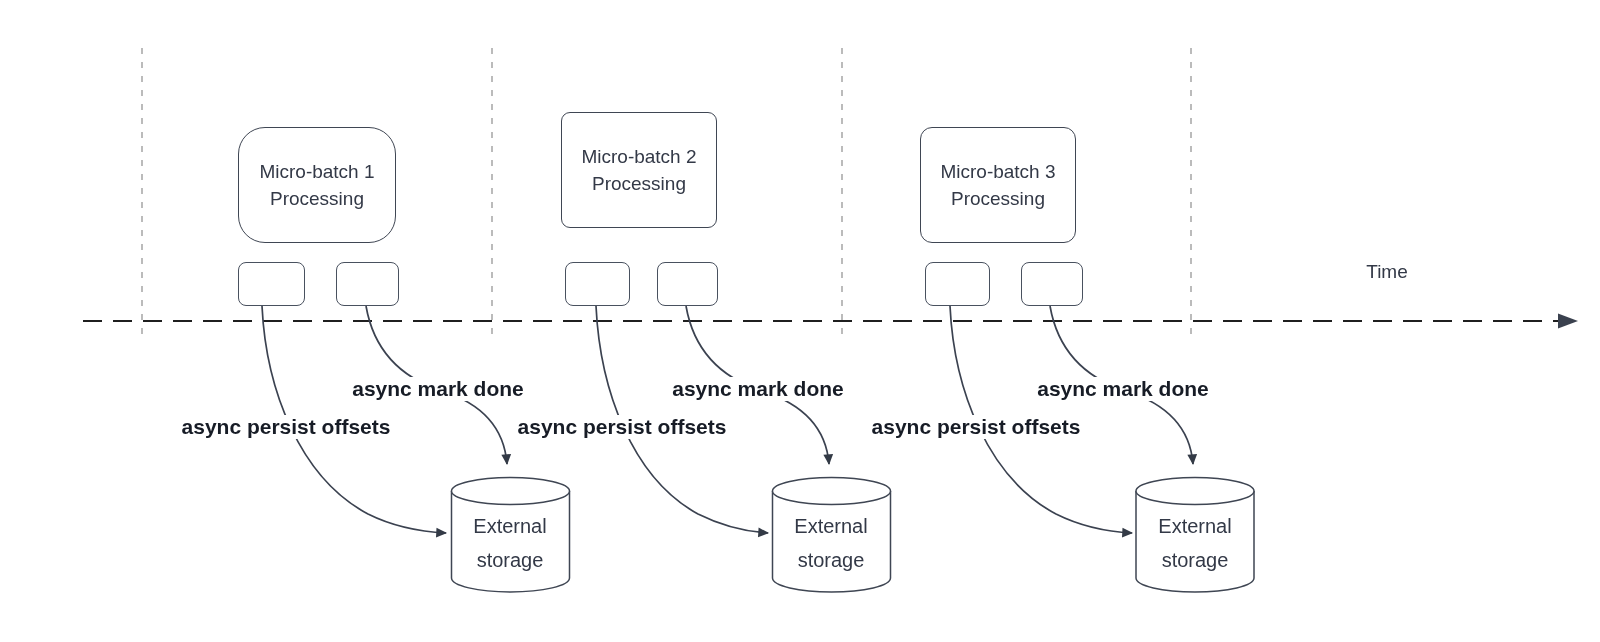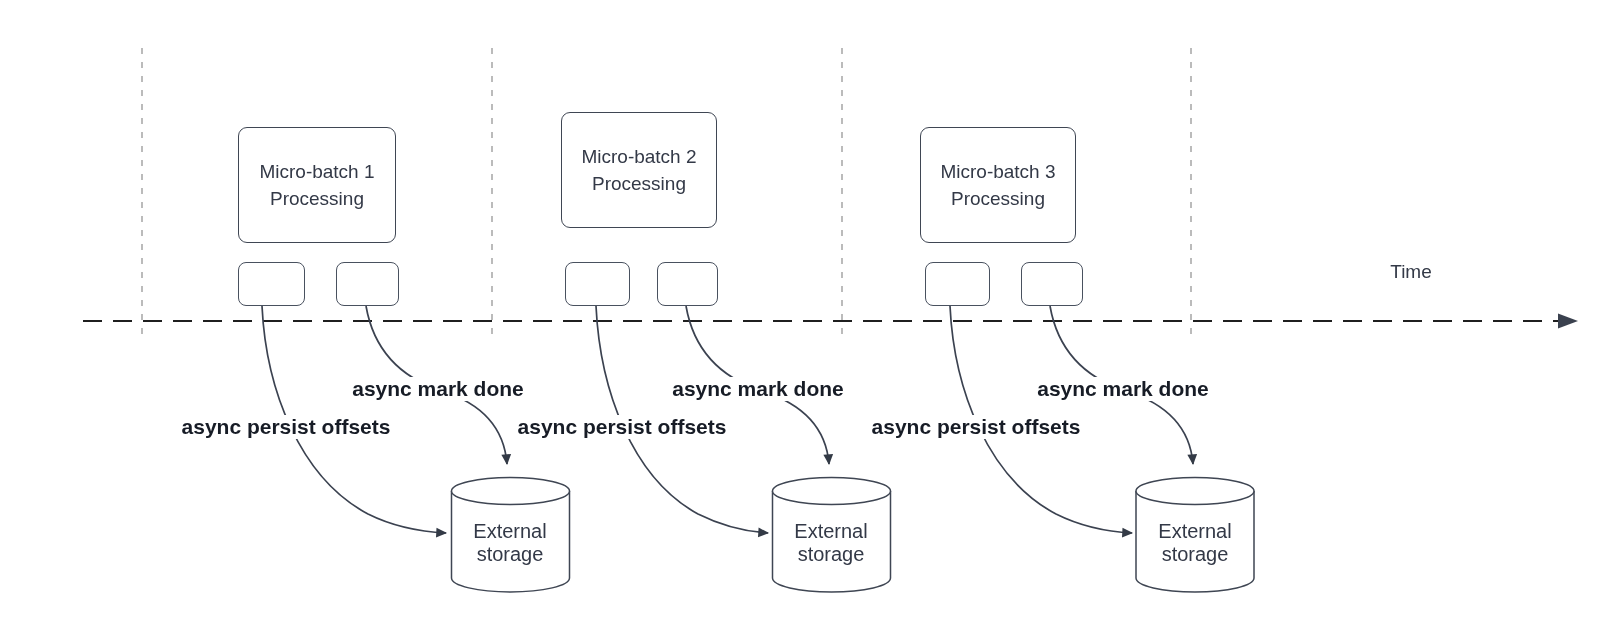--- a/index.html
+++ b/index.html
@@ -18,21 +18,21 @@
     position:absolute;border:1.5px solid #49515f;border-radius:8px;background:#ffffff;
   }
   .async-label{
     position:absolute;transform:translate(-50%,-50%);
     font-weight:700;font-size:21px;color:#171c26;
     background:#ffffff;padding:0 3px;white-space:nowrap;
   }
   .storage-label{
     position:absolute;transform:translate(-50%,-50%);
     text-align:center;white-space:pre-line;
-    font-size:20px;line-height:23px;color:#333947;
+    font-size:20px;line-height:34px;color:#333947;
   }
   .time-label{
     position:absolute;transform:translate(-50%,-50%);
     font-size:19px;color:#333947;
   }
 </style>
 </head>
 <body>
 
 <div class="canvas">
@@ -64,21 +64,21 @@
     <path d="M 772.5 491 L 772.5 578 A 59 14 0 0 0 890.5 578 L 890.5 491" fill="#ffffff" stroke="#3f4653" stroke-width="1.5"></path>
     <ellipse cx="831.5" cy="491" rx="59" ry="13.5" fill="#ffffff" stroke="#3f4653" stroke-width="1.5"></ellipse>
 
     <path d="M 950 306 C 954 390 988 478 1056 514 C 1086 529 1112 532 1132 533" fill="none" stroke="#3b4250" stroke-width="1.7" marker-end="url(#arrow)"></path>
     <path d="M 1050 306 C 1058 352 1086 378 1126 391 C 1164 403 1190 426 1193 464" fill="none" stroke="#3b4250" stroke-width="1.7" marker-end="url(#arrow)"></path>
 
     <path d="M 1136 491 L 1136 578 A 59 14 0 0 0 1254 578 L 1254 491" fill="#ffffff" stroke="#3f4653" stroke-width="1.5"></path>
     <ellipse cx="1195" cy="491" rx="59" ry="13.5" fill="#ffffff" stroke="#3f4653" stroke-width="1.5"></ellipse>
   </svg>
 
-  <div class="node" style="left:238px;top:127px;width:156px;height:114px;">
+  <div class="node" style="left:238px;top:127px;width:156px;height:114px;border-radius:27px;">
     <span>Micro-batch 1
 Processing</span>
   </div>
   <div class="chip" style="left:238px;top:262px;width:65px;height:42px;"></div>
   <div class="chip" style="left:336px;top:262px;width:61px;height:42px;"></div>
   <div class="async-label" style="left:286px;top:427px;">async persist offsets</div>
   <div class="async-label" style="left:438px;top:389px;">async mark done</div>
   <div class="storage-label" style="left:510px;top:543px;">External
 storage</div>
 
@@ -86,26 +86,26 @@
     <span>Micro-batch 2
 Processing</span>
   </div>
   <div class="chip" style="left:565px;top:262px;width:63px;height:42px;"></div>
   <div class="chip" style="left:657px;top:262px;width:59px;height:42px;"></div>
   <div class="async-label" style="left:622px;top:427px;">async persist offsets</div>
   <div class="async-label" style="left:758px;top:389px;">async mark done</div>
   <div class="storage-label" style="left:831px;top:543px;">External
 storage</div>
 
-  <div class="node" style="left:920px;top:127px;width:154px;height:114px;">
+  <div class="node" style="left:920px;top:127px;width:154px;height:114px;border-radius:12px;">
     <span>Micro-batch 3
 Processing</span>
   </div>
   <div class="chip" style="left:925px;top:262px;width:63px;height:42px;"></div>
   <div class="chip" style="left:1021px;top:262px;width:60px;height:42px;"></div>
   <div class="async-label" style="left:976px;top:427px;">async persist offsets</div>
   <div class="async-label" style="left:1123px;top:389px;">async mark done</div>
   <div class="storage-label" style="left:1195px;top:543px;">External
 storage</div>
 
-  <div class="time-label" style="left:1387px;top:272px;margin-left:24px;">Time</div>
+  <div class="time-label" style="left:1387px;top:272px;">Time</div>
 
 </div>
 
 </body></html>

